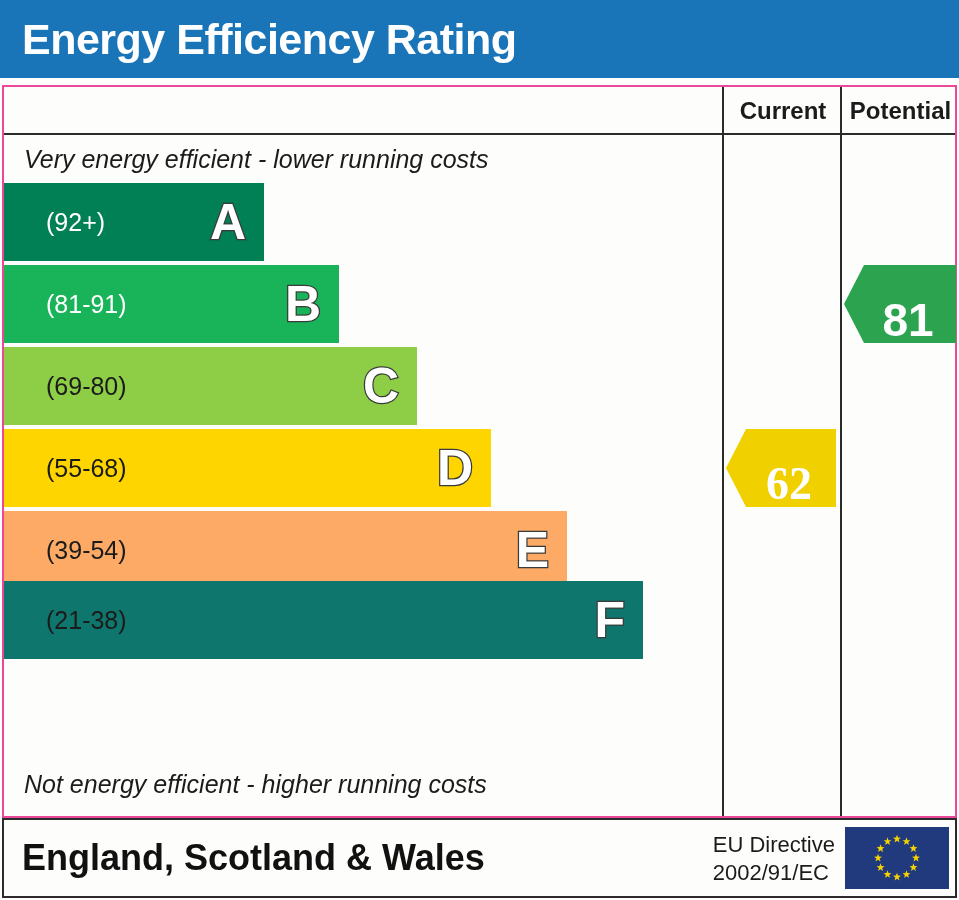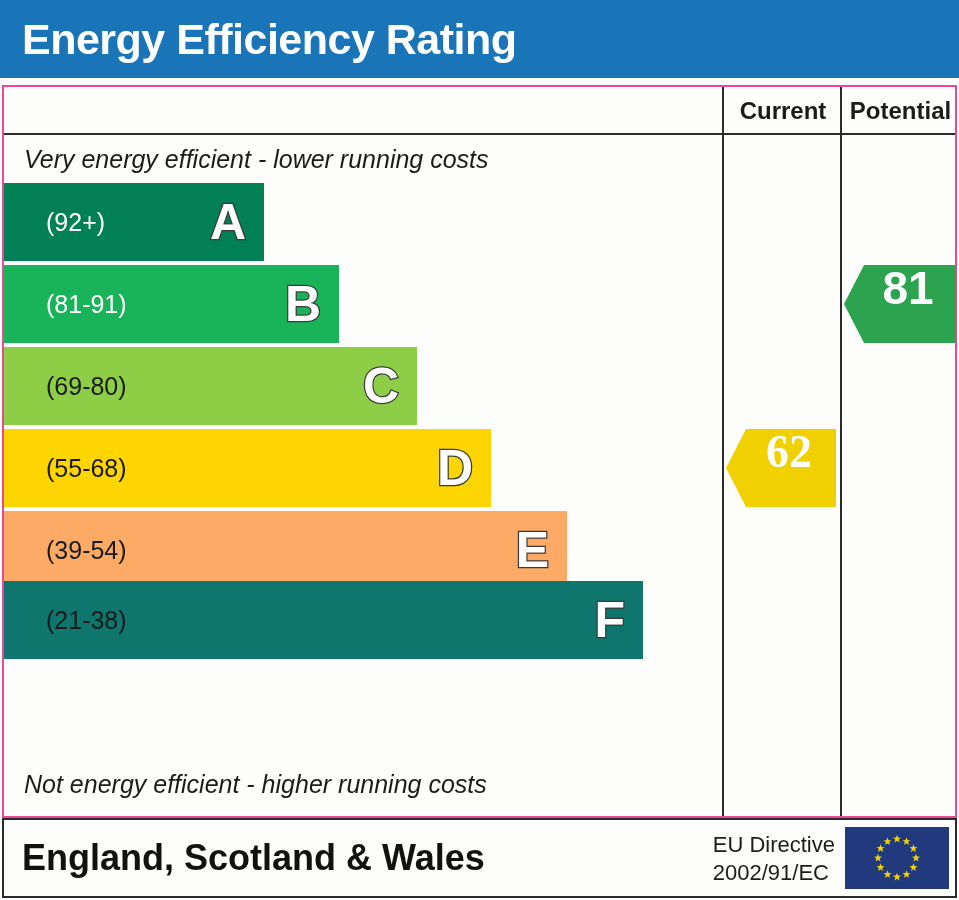--- a/index.html
+++ b/index.html
@@ -137,21 +137,21 @@
     -webkit-text-stroke: 2.5px #3a3a3a;
     paint-order: stroke fill;
   }
 
   
   .rating {
     position: absolute;
     height: 78px;
     clip-path: polygon(20px 0, 100% 0, 100% 100%, 20px 100%, 0 50%);
     display: flex;
-    align-items: flex-start;
+    align-items: flex-end;
     justify-content: center;
   }
   .rating-value {
     color: #ffffff;
     font-size: 46px;
     font-weight: bold;
     line-height: 1;
     padding-left: 16px;
   }
   .rating.current {

